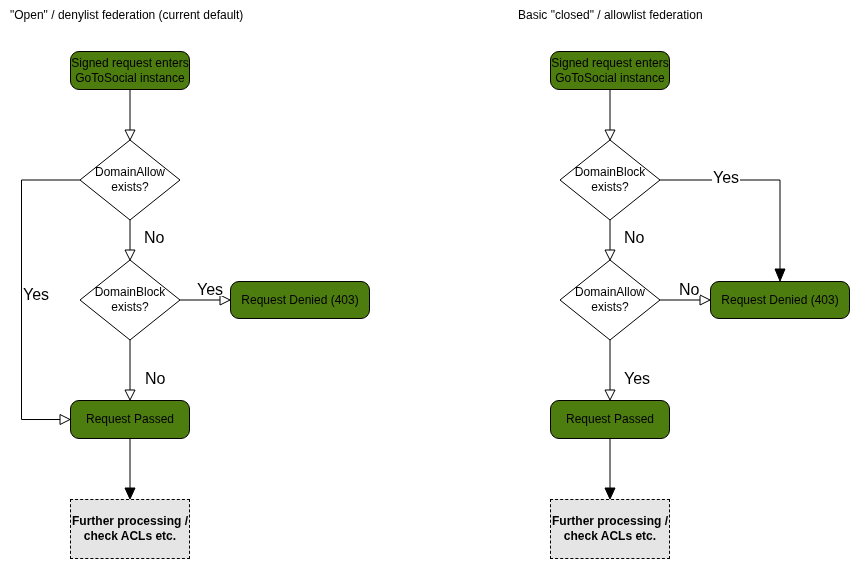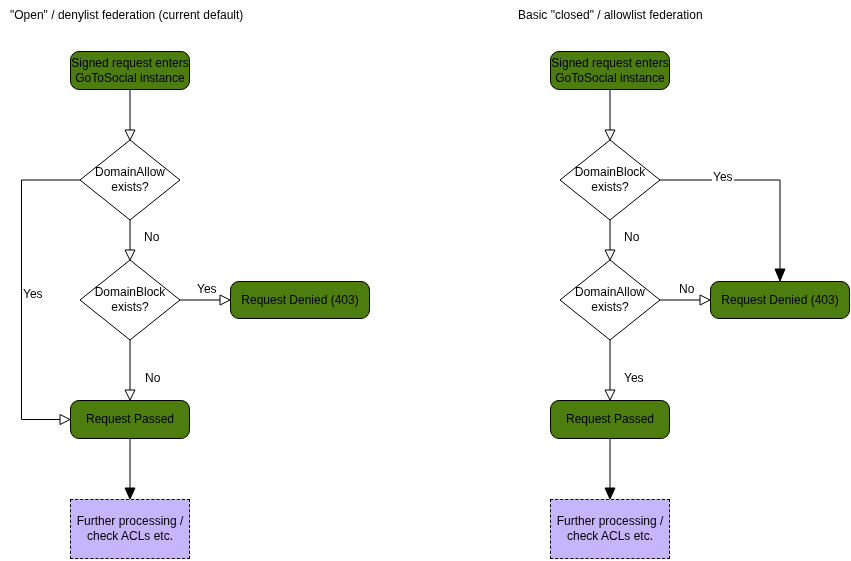--- a/index.html
+++ b/index.html
@@ -12,24 +12,24 @@
   .wire{stroke:#000000;stroke-width:1;fill:none;}
   .arrow-open{fill:#ffffff;stroke:#000000;stroke-width:1;}
   .arrow-filled{fill:#000000;stroke:#000000;stroke-width:1;}
   .diamond{fill:#ffffff;stroke:#000000;stroke-width:1;}
   .node{
     position:absolute;display:flex;align-items:center;justify-content:center;
     text-align:center;font-size:12px;line-height:15px;color:#000000;
     white-space:pre-line;box-sizing:border-box;
   }
   .rect-node{background:#4d7c0f;border:1px solid #000000;border-radius:9px;}
-  .dashed-node{background:#c4b5fd;border:1px dashed #000000;border-radius:0;}
+  .dashed-node{background:#e5e5e5;border:1px dashed #000000;border-radius:0;font-weight:bold;}
   .diamond-label{background:transparent;border:none;}
   .edge-label{
-    position:absolute;font-size:12px;line-height:13px;color:#000000;
+    position:absolute;font-size:16px;line-height:13px;color:#000000;
     background:#ffffff;padding:0 1px;white-space:nowrap;
   }
   .chart-title{
     position:absolute;font-size:12px;line-height:15px;color:#000000;white-space:nowrap;
   }
 </style>
 </head>
 <body style="background: rgb(255, 255, 255);">
 
 <svg class="wires" width="851" height="561">

